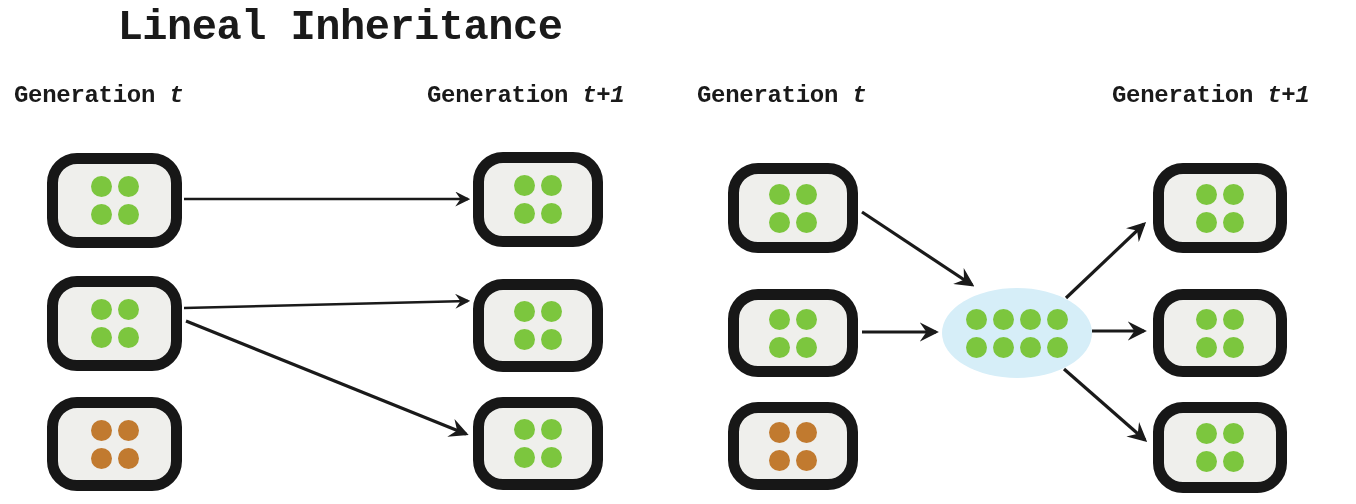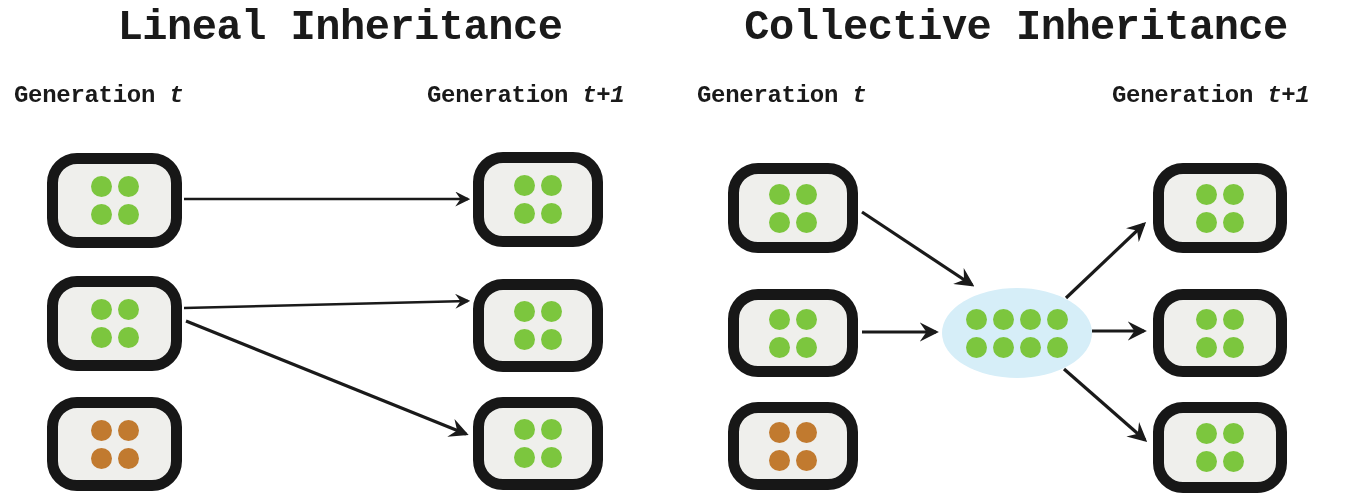--- a/index.html
+++ b/index.html
@@ -37,21 +37,20 @@
   svg.arrows{position:absolute;left:0;top:0;pointer-events:none;}
   svg.arrows path.shaft{stroke:var(--arrow,#1a1a1a);fill:none;}
   svg.arrows marker path{fill:var(--arrow,#1a1a1a);}
 </style>
 </head>
 <body>
 
 <div class="canvas">
 
   <div class="title left">Lineal Inheritance</div>
-  <div class="title right">Collective Inheritance</div>
 
   <div class="col-header" style="left:14px;">
     <span>Generation</span>
     <i>t</i>
   </div>
   <div class="col-header" style="left:427px;">
     <span>Generation</span>
     <i>t+1</i>
   </div>
   <div class="col-header" style="left:697px;">

